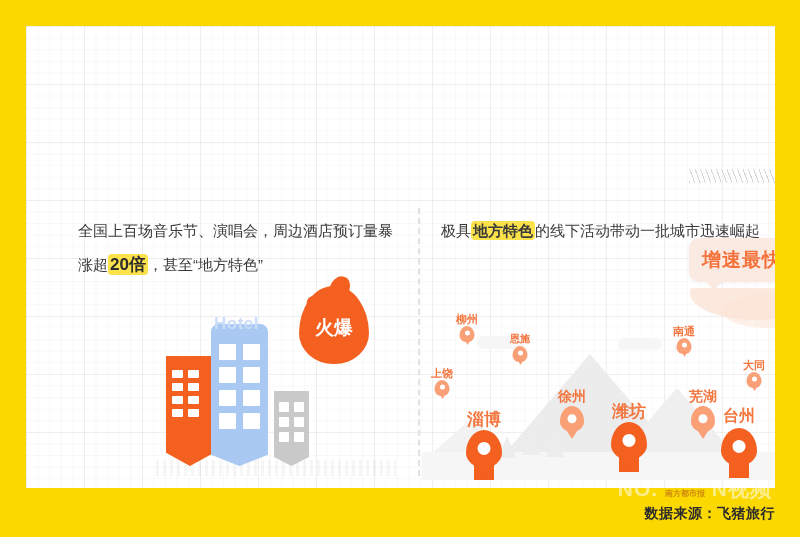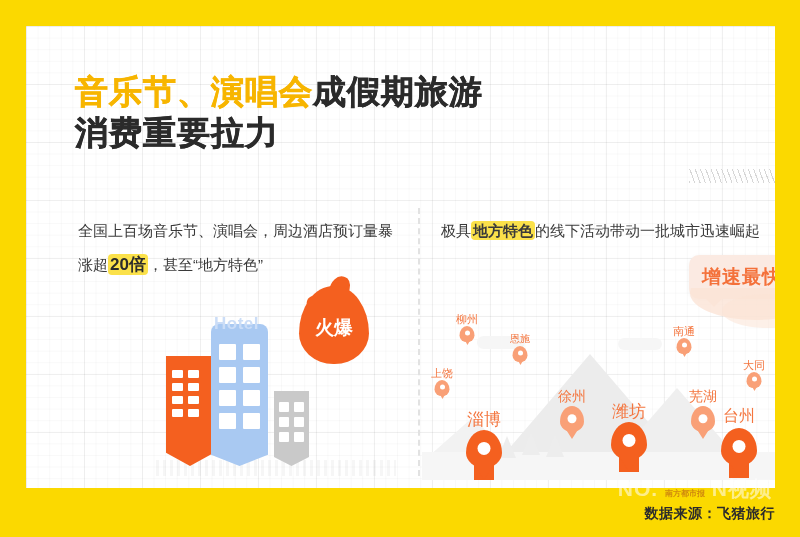--- a/index.html
+++ b/index.html
@@ -68,21 +68,21 @@
   .mark.big { font-size:17px; font-weight:bold; color:#2b2b2b; }
 
   
   #divider {
     position:absolute; left:392px; top:182px; width:0; height:268px;
     border-left:2px dashed #e2e2e2;
   }
 
   
   #badge-fast {
-    position:absolute; left:663px; top:229px;
+    position:absolute; left:663px; top:212px;
     width:106px; height:44px;
     background:#FBEAE2; border-radius:10px;
     display:flex; align-items:center; justify-content:center;
     box-shadow:0 1px 4px rgba(0,0,0,.05);
   }
   #badge-fast span {
     font-size:19px; font-weight:bold; color:#F4713A;
     letter-spacing:1px;
   }
   #badge-fast:after{
@@ -180,21 +180,21 @@
     border-bottom:22px solid #EDEDED;
   }
   .peach {
     position:absolute; background:#FBE3D6; border-radius:50%; opacity:.8;
   }
 
   
   .pin { position:absolute; }
   .pin .lbl {
     position:absolute; left:50%; transform:translateX(-50%);
-    white-space:nowrap; font-weight:normal; color:#F4763F;
+    white-space:nowrap; font-weight:bold; color:#F4763F;
   }
   .pin .mk {
     position:absolute; left:50%; transform:translateX(-50%);
     border-radius:50% 50% 50% 50%/60% 60% 40% 40%;
     background:#F9A077;
   }
   .pin .mk:after {
     content:""; position:absolute; left:50%; top:100%;
     transform:translateX(-50%);
     width:0; height:0; border-left:var(--tw) solid transparent;
@@ -226,22 +226,20 @@
   #wm small { font-size:8px; color:rgba(150,30,30,.45); letter-spacing:0; }
 </style>
 </head>
 <body>
 
 <div id="poster">
 
   <div id="card">
     <div class="grid"></div>
 
-    <div id="title"><span class="hl">音乐节、演唱会</span><span>成假期旅游</span>
-<span>消费重要拉力</span></div>
 
     <div id="hatch"></div>
 
     <div class="para" id="para-left"><span>全国上百场音乐节、演唱会，周边酒店预订量暴涨超</span><span class="mark big">20倍</span><span>，甚至“地方特色”</span></div>
 
     <div class="para" id="para-right"><span>极具</span><span class="mark">地方特色</span><span>的线下活动带动一批城市迅速崛起</span></div>
 
     <div id="divider"></div>
 
     <div id="badge-fast">

